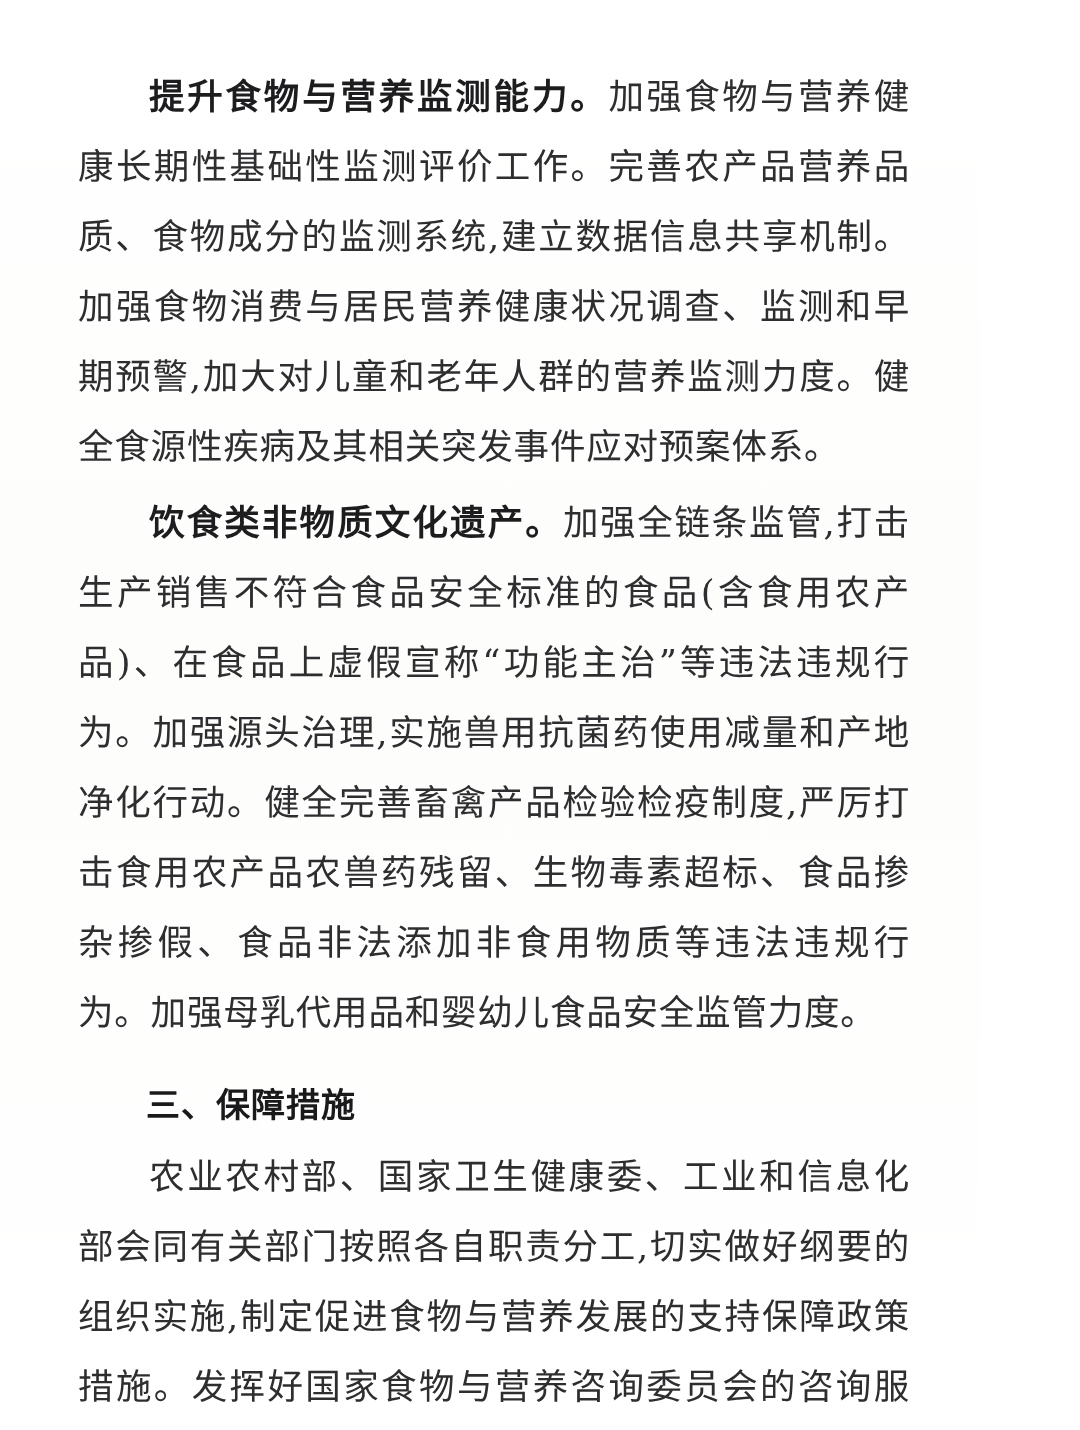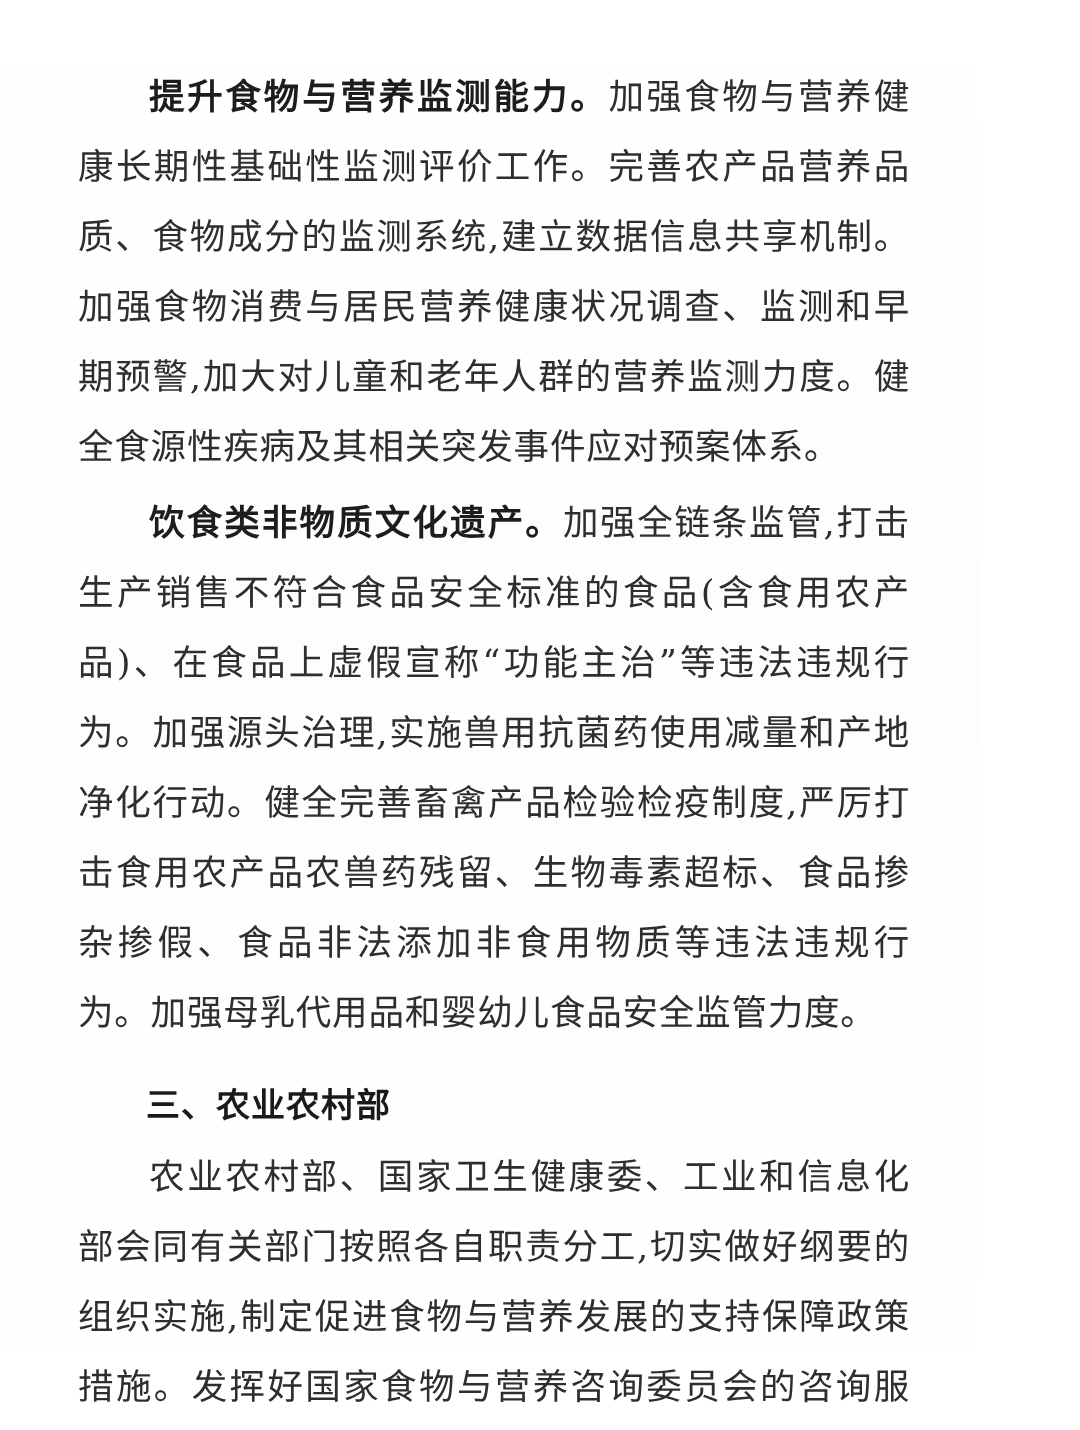--- a/index.html
+++ b/index.html
@@ -85,20 +85,20 @@
     <p class="para">
       <span class="lead">提升食物与营养监测能力。</span><span>加强食物与营养健康长期性基础性监测评价工作。完善农产品营养品质、食物成分的监测系统,建立数据信息共享机制。加强食物消费与居民营养健康状况调查、监测和早期预警,加大对儿童和老年人群的营养监测力度。健全食源性疾病及其相关突发事件应对预案体系。</span>
     </p>
 
     <p class="para">
       <span class="lead">饮食类非物质文化遗产。</span><span>加强全链条监管,打击生产销售不符合食品安全标准的食品(含食用农产品)、在食品上虚假宣称“功能主治”等违法违规行为。加强源头治理,实施兽用抗菌药使用减量和产地净化行动。健全完善畜禽产品检验检疫制度,严厉打击食用农产品农兽药残留、生物毒素超标、食品掺杂掺假、食品非法添加非食用物质等违法违规行为。加强母乳代用品和婴幼儿食品安全监管力度。</span>
     </p>
 
     <div class="gap-sm"></div>
 
-    <h2 class="section-heading">三、农业农村部</h2>
+    <h2 class="section-heading">三、保障措施</h2>
 
     <p class="para">
       <span>农业农村部、国家卫生健康委、工业和信息化部会同有关部门按照各自职责分工,切实做好纲要的组织实施,制定促进食物与营养发展的支持保障政策措施。发挥好国家食物与营养咨询委员会的咨询服务作用。深入开展全民健康生活方式月、全民营养周、中国学生营养日等主题宣传活动。办好中国农民丰收节,推介地域特色食品、饮食类非物质文化遗产。各地要结合实际,强化对食物与营养发展工作的组织保障,确保取得实效。</span>
     </p>
 
   </div>
 </div>
 
 </body></html>

